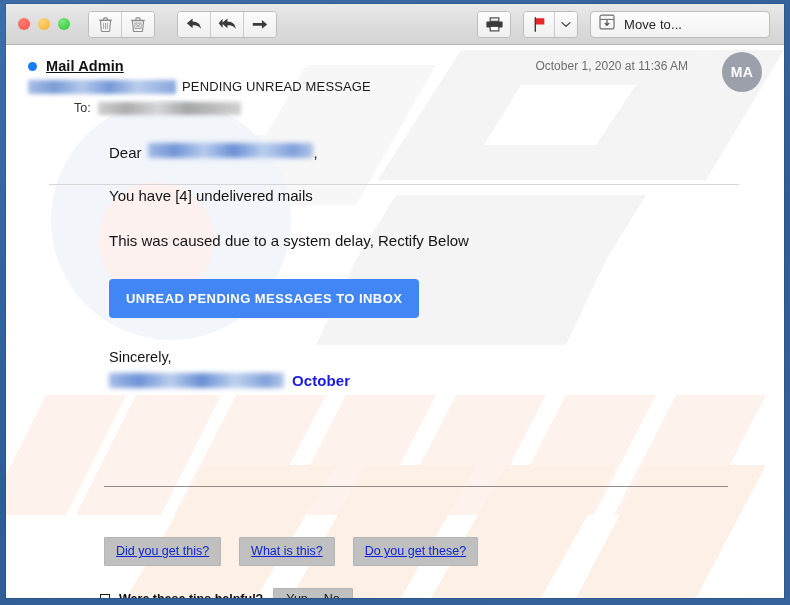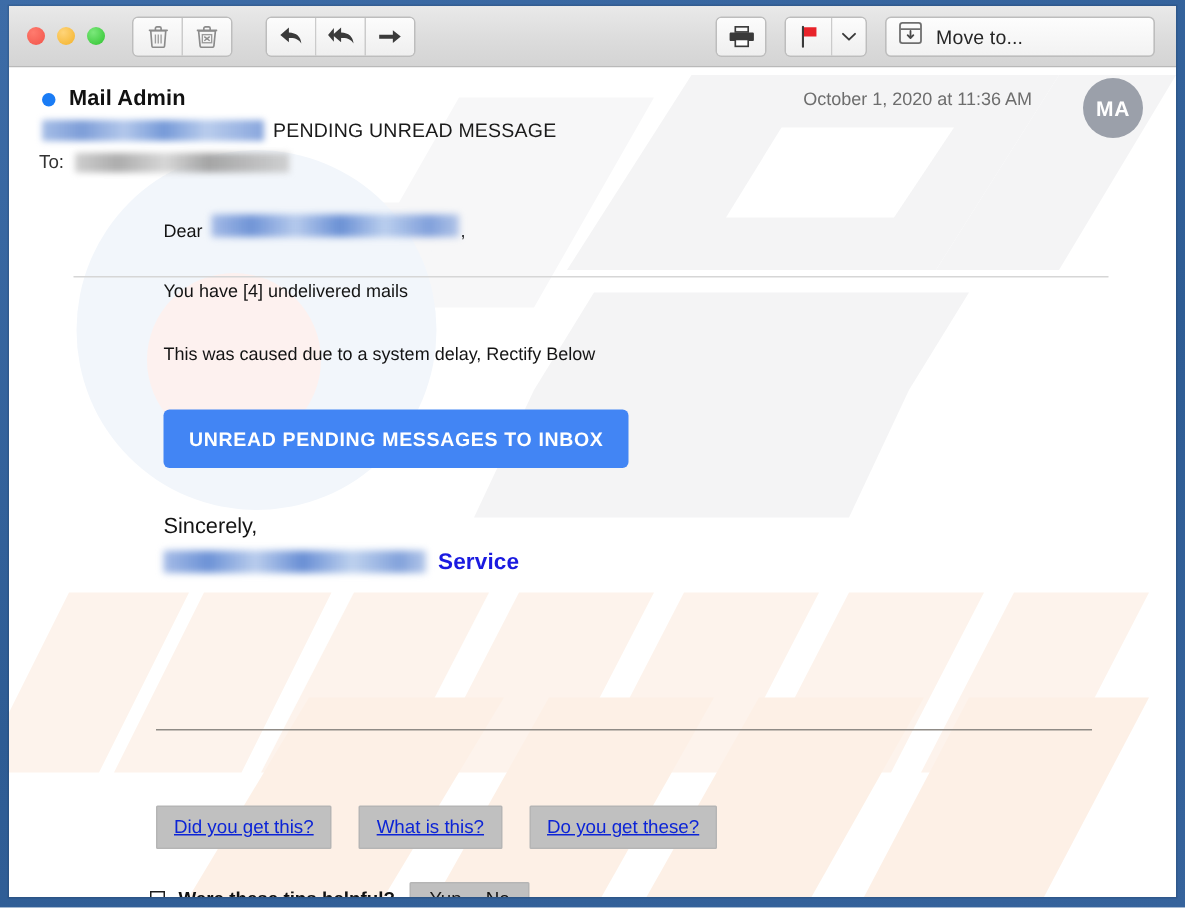--- a/index.html
+++ b/index.html
@@ -152,20 +152,21 @@
     border-radius: 50%;
     background: #1a7cf5;
     margin-right: 9px;
     flex: 0 0 auto;
   }
   .sender-name {
     font-size: 14.5px;
     font-weight: bold;
     color: #111111;
     letter-spacing: 0.1px;
+    text-decoration: underline;
   }
   .hdr-date {
     position: absolute;
     right: 96px;
     top: 14px;
     font-size: 12px;
     color: #6d6d6d;
   }
   .avatar {
     position: absolute;
@@ -206,21 +207,21 @@
   }
   .subject {
     font-size: 13px;
     color: #1a1a1a;
     letter-spacing: 0.15px;
   }
 
   .hdr-row3 {
     display: flex;
     align-items: center;
-    padding-left: 20px;
+    padding-left: 68px;
     margin-top: 7px;
     text-align: right;
   }
   .to-label {
     font-size: 12.5px;
     color: #333333;
     margin-right: 7px;
   }
   .blur-to {
     width: 143px;
@@ -246,21 +247,21 @@
   }
 
   
   .body {
     position: relative;
     z-index: 2;
     padding-left: 103px;
     padding-top: 28px;
   }
   .p-line {
-    font-size: 12px;
+    font-size: 15px;
     color: #141414;
     margin-bottom: 28px;
     display: flex;
     align-items: baseline;
   }
   .p-dear { margin-bottom: 26px; }
   .blur-name {
     display: inline-block;
     width: 165px;
     height: 15px;
@@ -579,21 +580,21 @@
         <div class="p-line">You have [4] undelivered mails</div>
 
         <div class="p-line">This was caused due to a system delay, Rectify Below</div>
 
         <button class="cta">UNREAD PENDING MESSAGES TO INBOX</button>
 
         <div class="sig-line">Sincerely,</div>
 
         <div class="sig-row">
           <span class="blur-sig"></span>
-          <span class="service">Service</span>
+          <span class="service">October</span>
         </div>
       </div>
 
       <div class="hr"></div>
 
       <div class="btn-row">
         <button class="gbtn">Did you get this?</button>
         <button class="gbtn">What is this?</button>
         <button class="gbtn">Do you get these?</button>
       </div>

